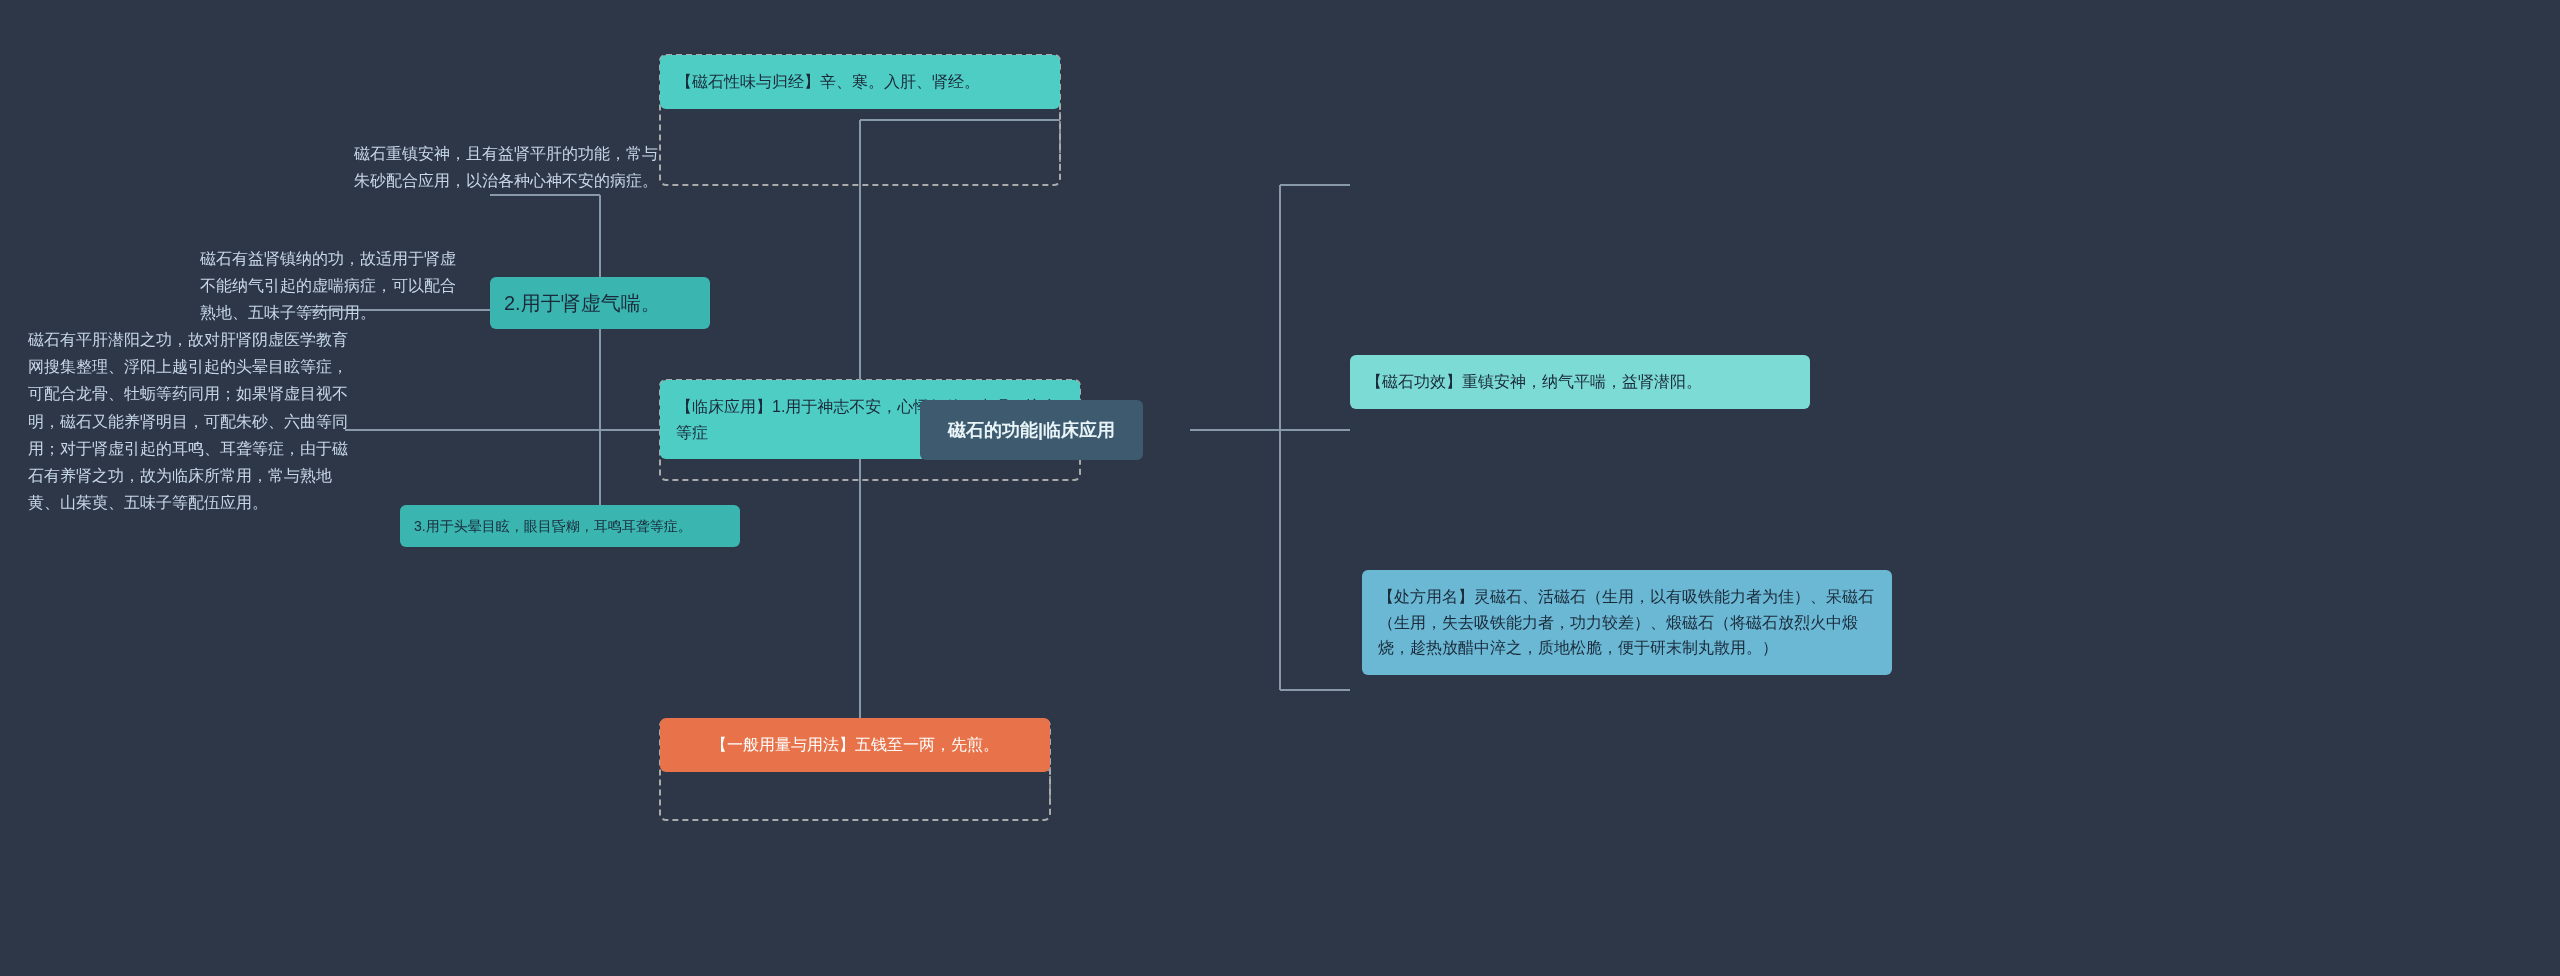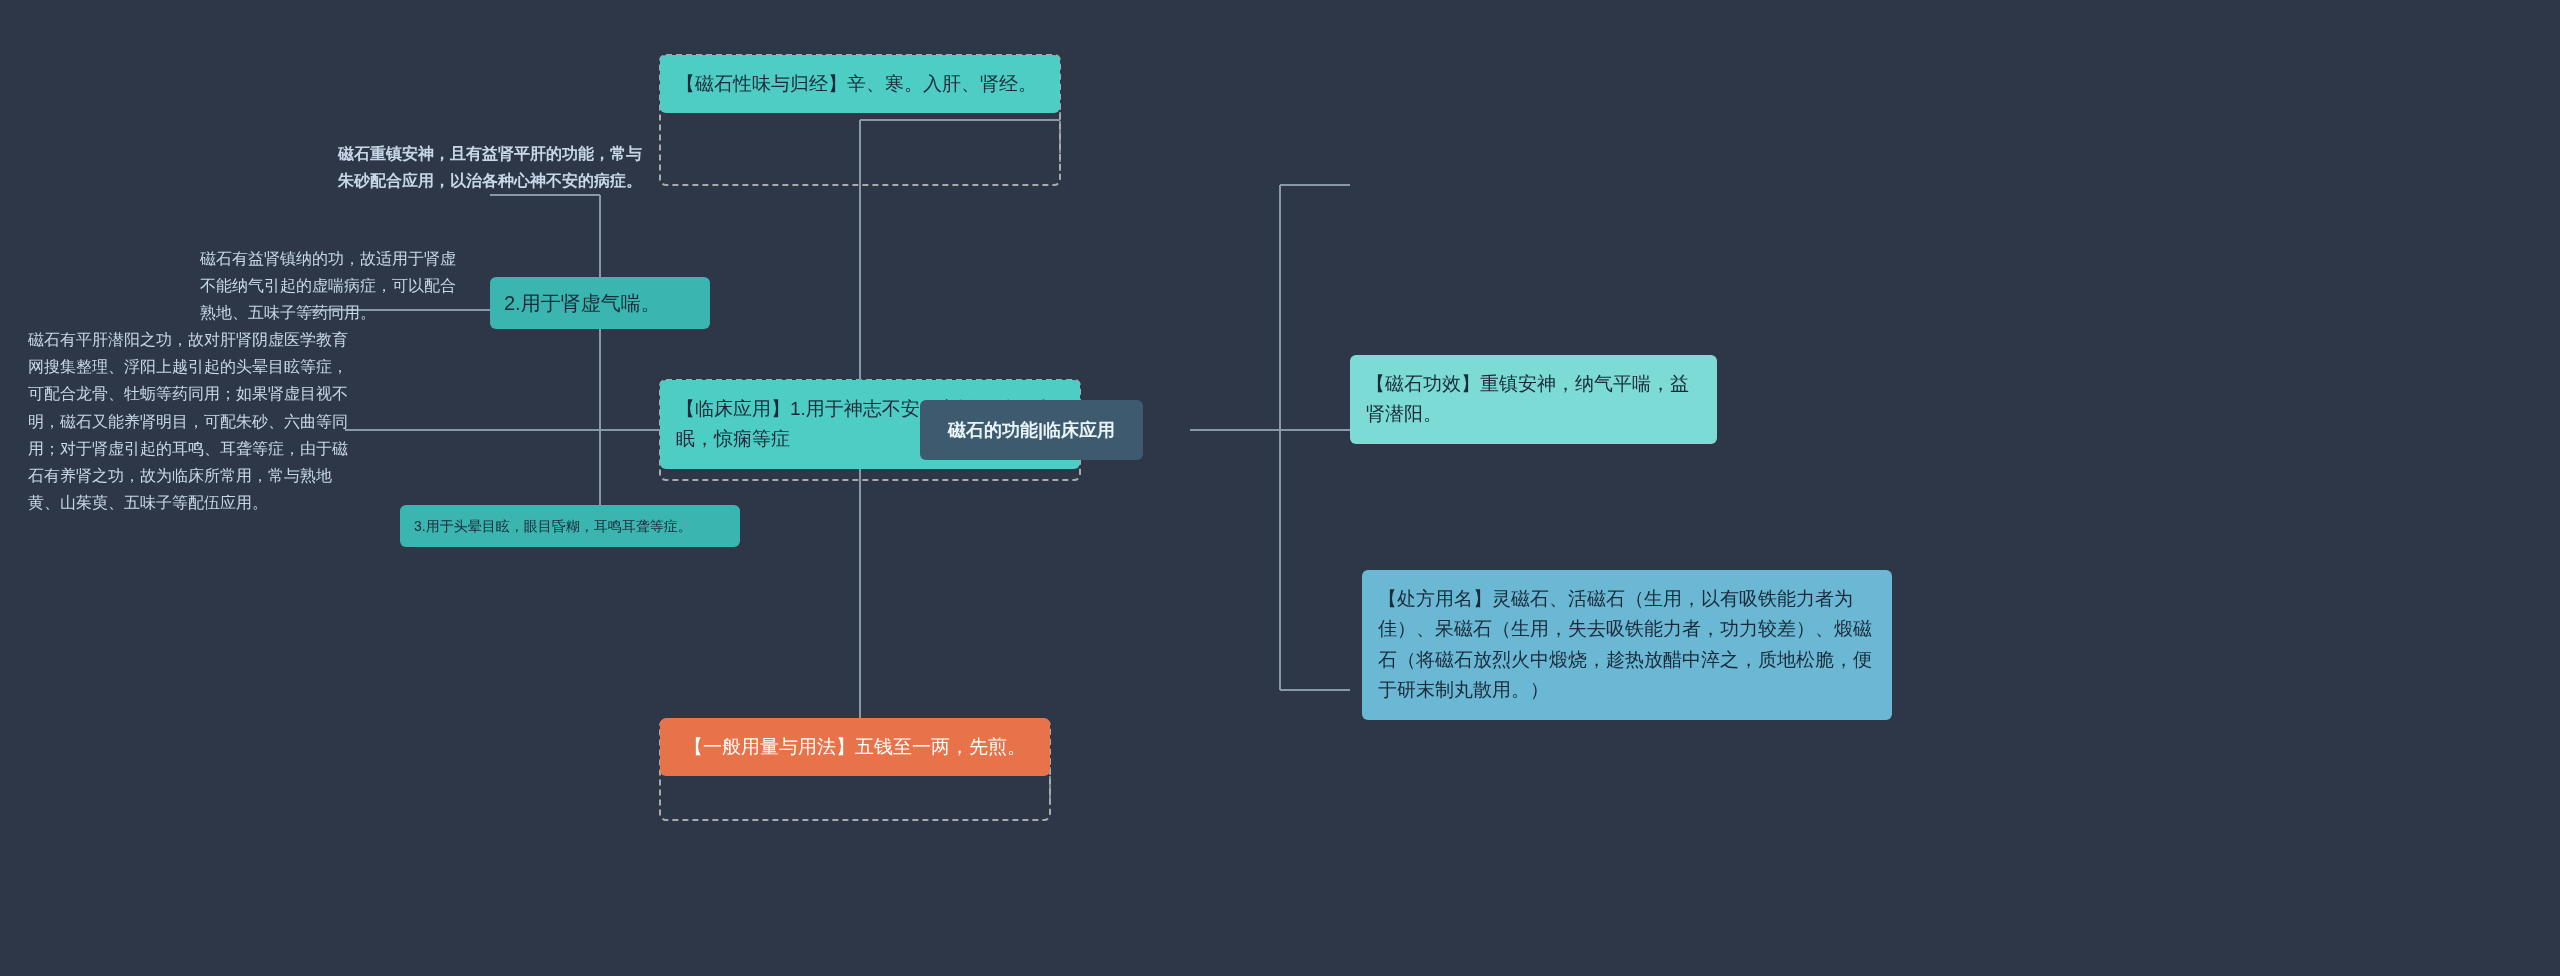--- a/index.html
+++ b/index.html
@@ -31,21 +31,21 @@
       border-radius: 6px;
       white-space: nowrap;
       z-index: 10;
     }
 
     
     .card {
       position: absolute;
       border-radius: 6px;
       padding: 14px 16px;
-      font-size: 19px;
+      font-size: 16px;
       line-height: 1.6;
       color: #1a2a3a;
     }
 
     .card-teal {
       background-color: #4ecdc4;
     }
 
     .card-light-teal {
       background-color: #7ddbd5;
@@ -141,29 +141,29 @@
 
   <div class="card card-teal" style="left:660px; top:380px; width:420px;">
     <span>【临床应用】1.用于神志不安，心悸征仲，失眠，惊痫等症</span>
   </div>
 
   <div class="card card-orange" style="left:660px; top:718px; width:390px; color:#fff;text-align:center;">
     <span>【一般用量与用法】五钱至一两，先煎。</span>
   </div>
 
 
-  <div class="card card-light-teal" style="left:1350px; top:355px; width:367px;">
+  <div class="card card-light-teal" style="left:1350px; top:355px; width:460px;">
     <span>【磁石功效】重镇安神，纳气平喘，益肾潜阳。</span>
   </div>
 
   <div class="card card-light-blue" style="left:1350px; top:570px; width:530px;">
     <span>【处方用名】灵磁石、活磁石（生用，以有吸铁能力者为佳）、呆磁石（生用，失去吸铁能力者，功力较差）、煅磁石（将磁石放烈火中煅烧，趁热放醋中淬之，质地松脆，便于研末制丸散用。）</span>
   </div>
 
-  <div class="card-text" style="left:338px; top:140px; width:305px;font-weight:bold;">
+  <div class="card-text" style="left:354px; top:140px; width:305px;">
     <span>磁石重镇安神，且有益肾平肝的功能，常与朱砂配合应用，以治各种心神不安的病症。</span>
   </div>
 
   <div class="card card-dark-teal" style="left:490px; top:277px; width:220px; padding: 10px 14px; font-size:20px;">
     <span>2.用于肾虚气喘。</span>
   </div>
 
   <div class="card-text" style="left:200px; top:245px; width:270px;">
     <span>磁石有益肾镇纳的功，故适用于肾虚不能纳气引起的虚喘病症，可以配合熟地、五味子等药同用。</span>
   </div>

